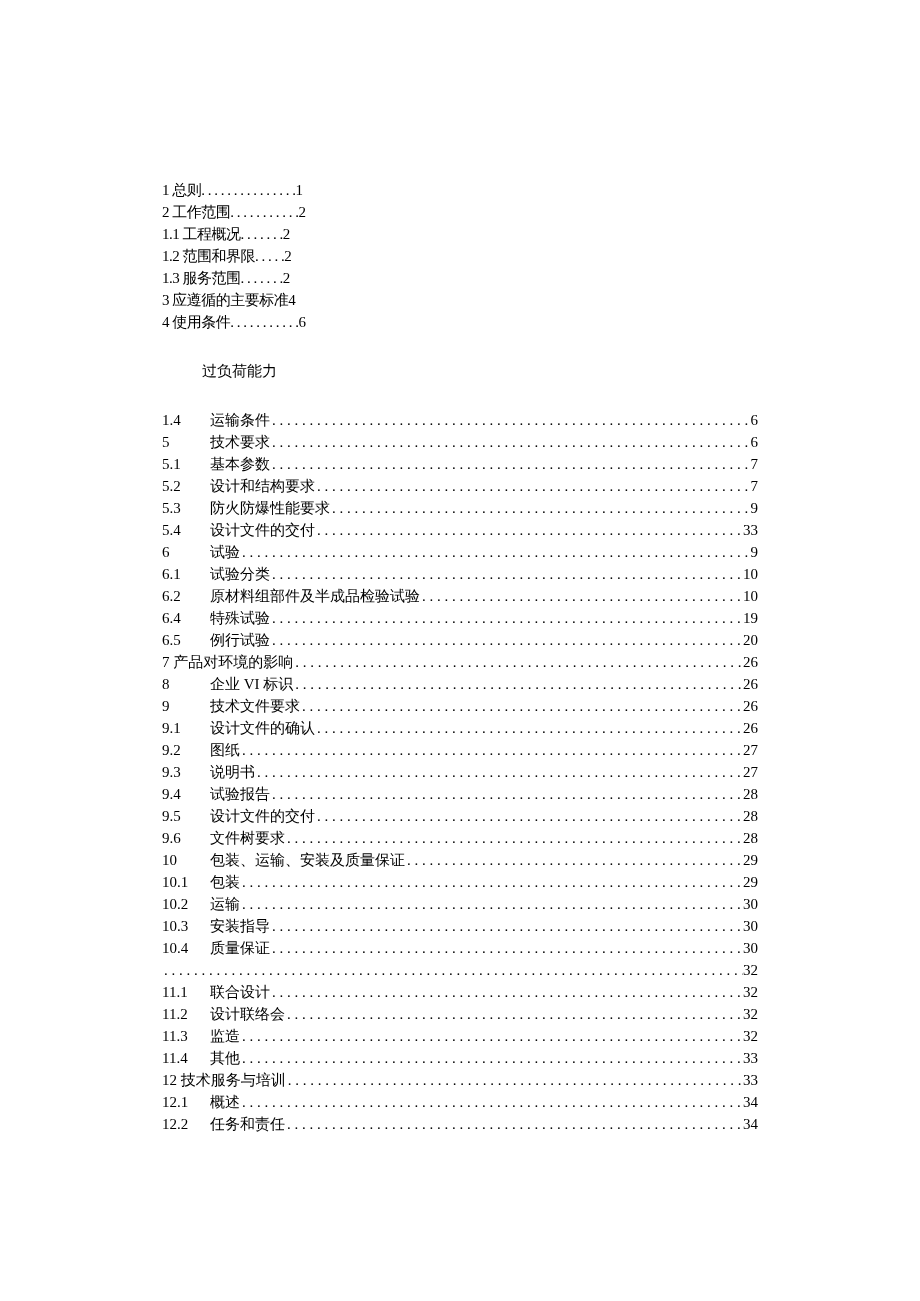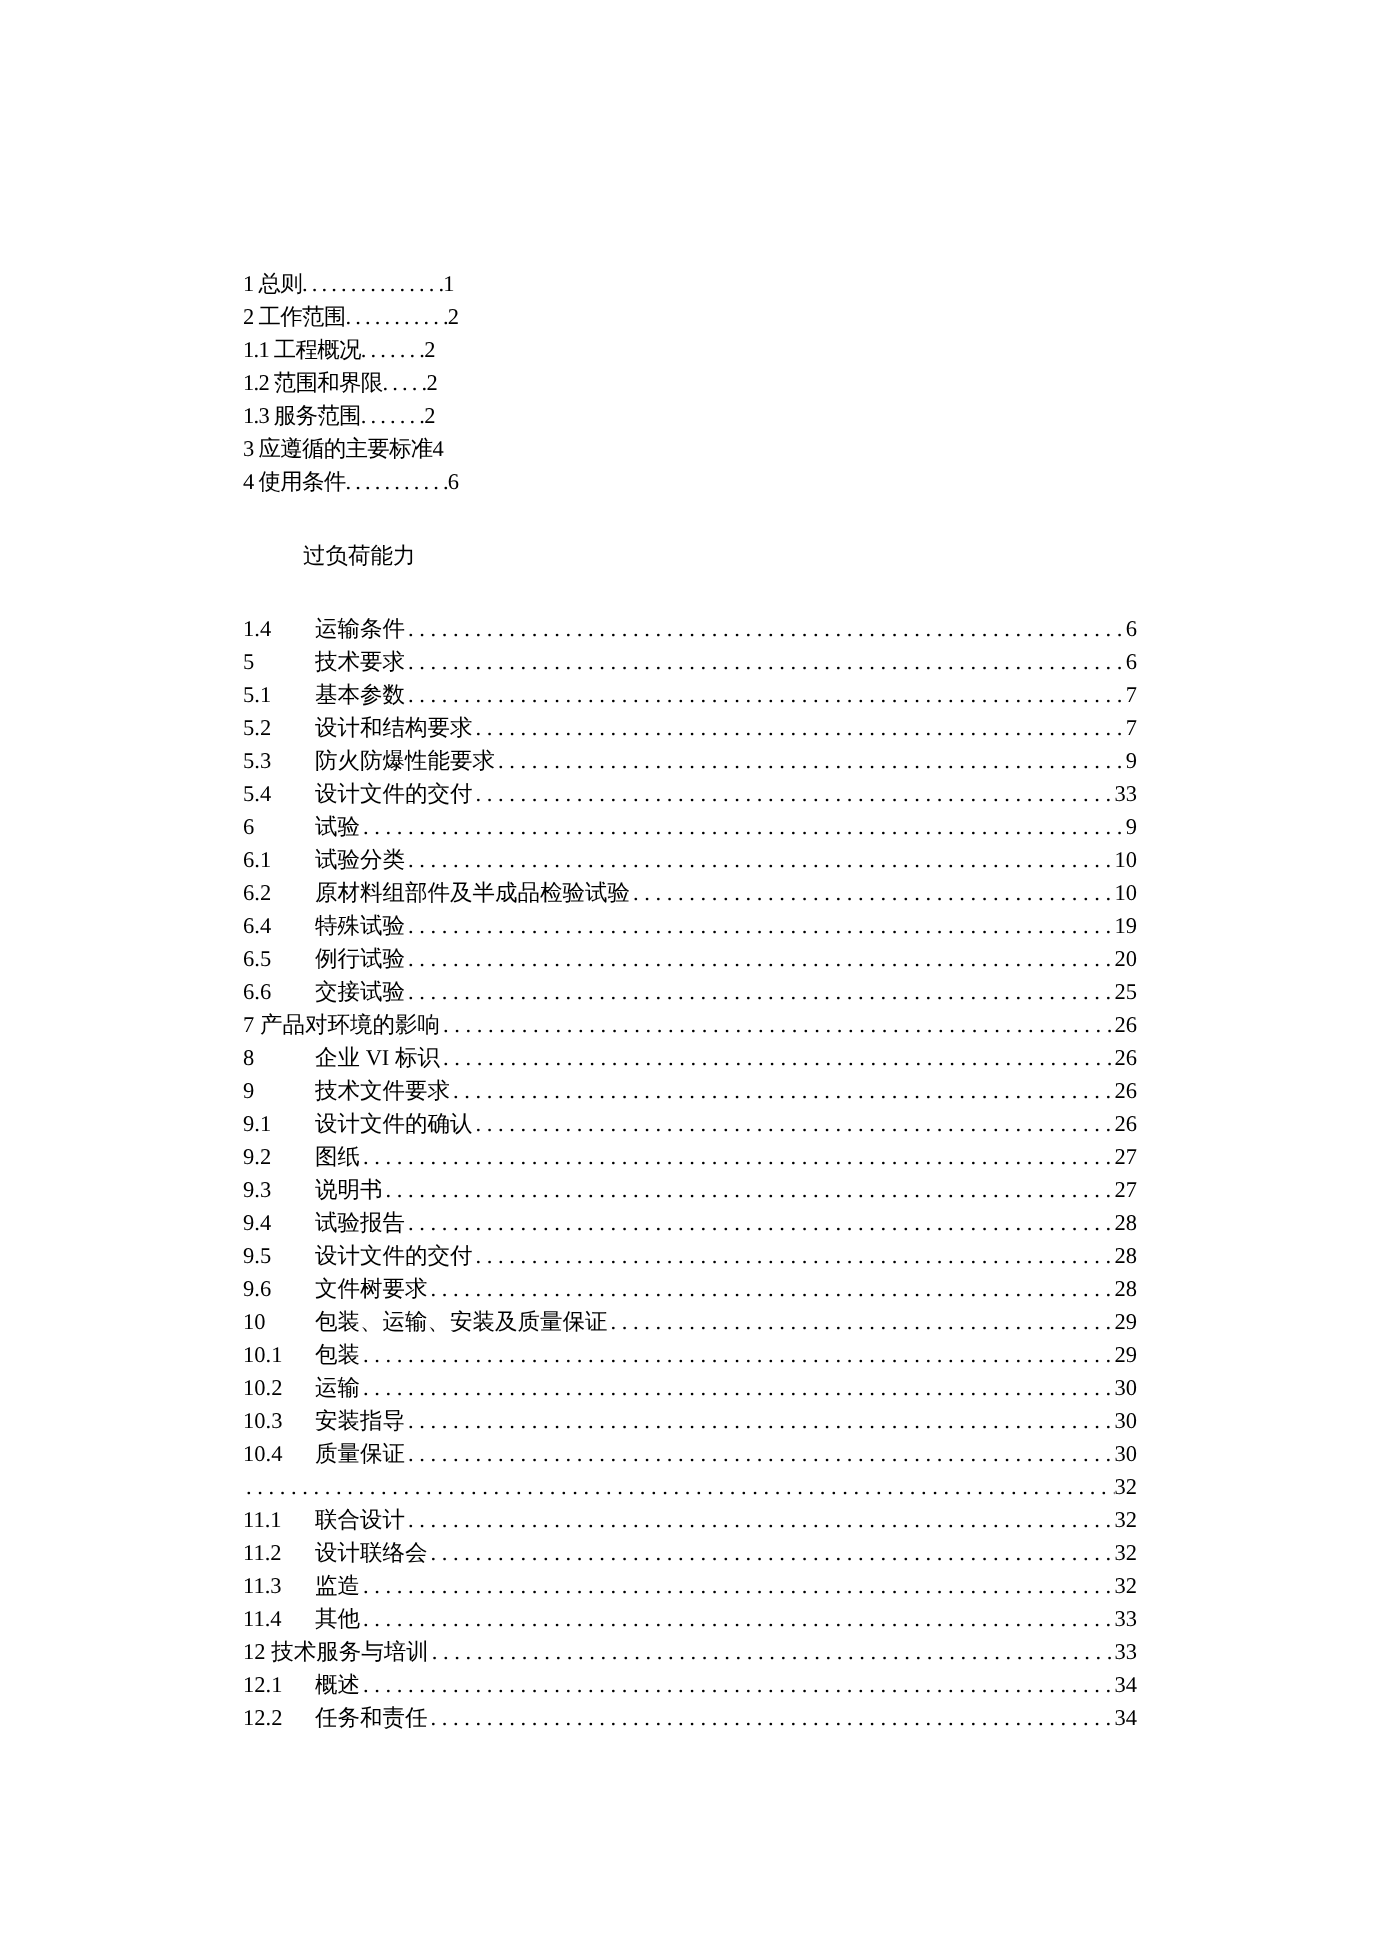--- a/index.html
+++ b/index.html
@@ -168,26 +168,20 @@
       <span class="toc-dots"></span>
       <span class="toc-page">19</span>
     </div>
     <div class="toc-row">
       <span class="toc-num">6.5</span>
       <span class="toc-title">例行试验</span>
       <span class="toc-dots"></span>
       <span class="toc-page">20</span>
     </div>
     <div class="toc-row">
-      <span class="toc-num">6.6</span>
-      <span class="toc-title">交接试验</span>
-      <span class="toc-dots"></span>
-      <span class="toc-page">25</span>
-    </div>
-    <div class="toc-row">
       <span class="toc-nonum">7 产品对环境的影响</span>
       <span class="toc-dots"></span>
       <span class="toc-page">26</span>
     </div>
     <div class="toc-row">
       <span class="toc-num">8</span>
       <span class="toc-title">企业 VI 标识</span>
       <span class="toc-dots"></span>
       <span class="toc-page">26</span>
     </div>

